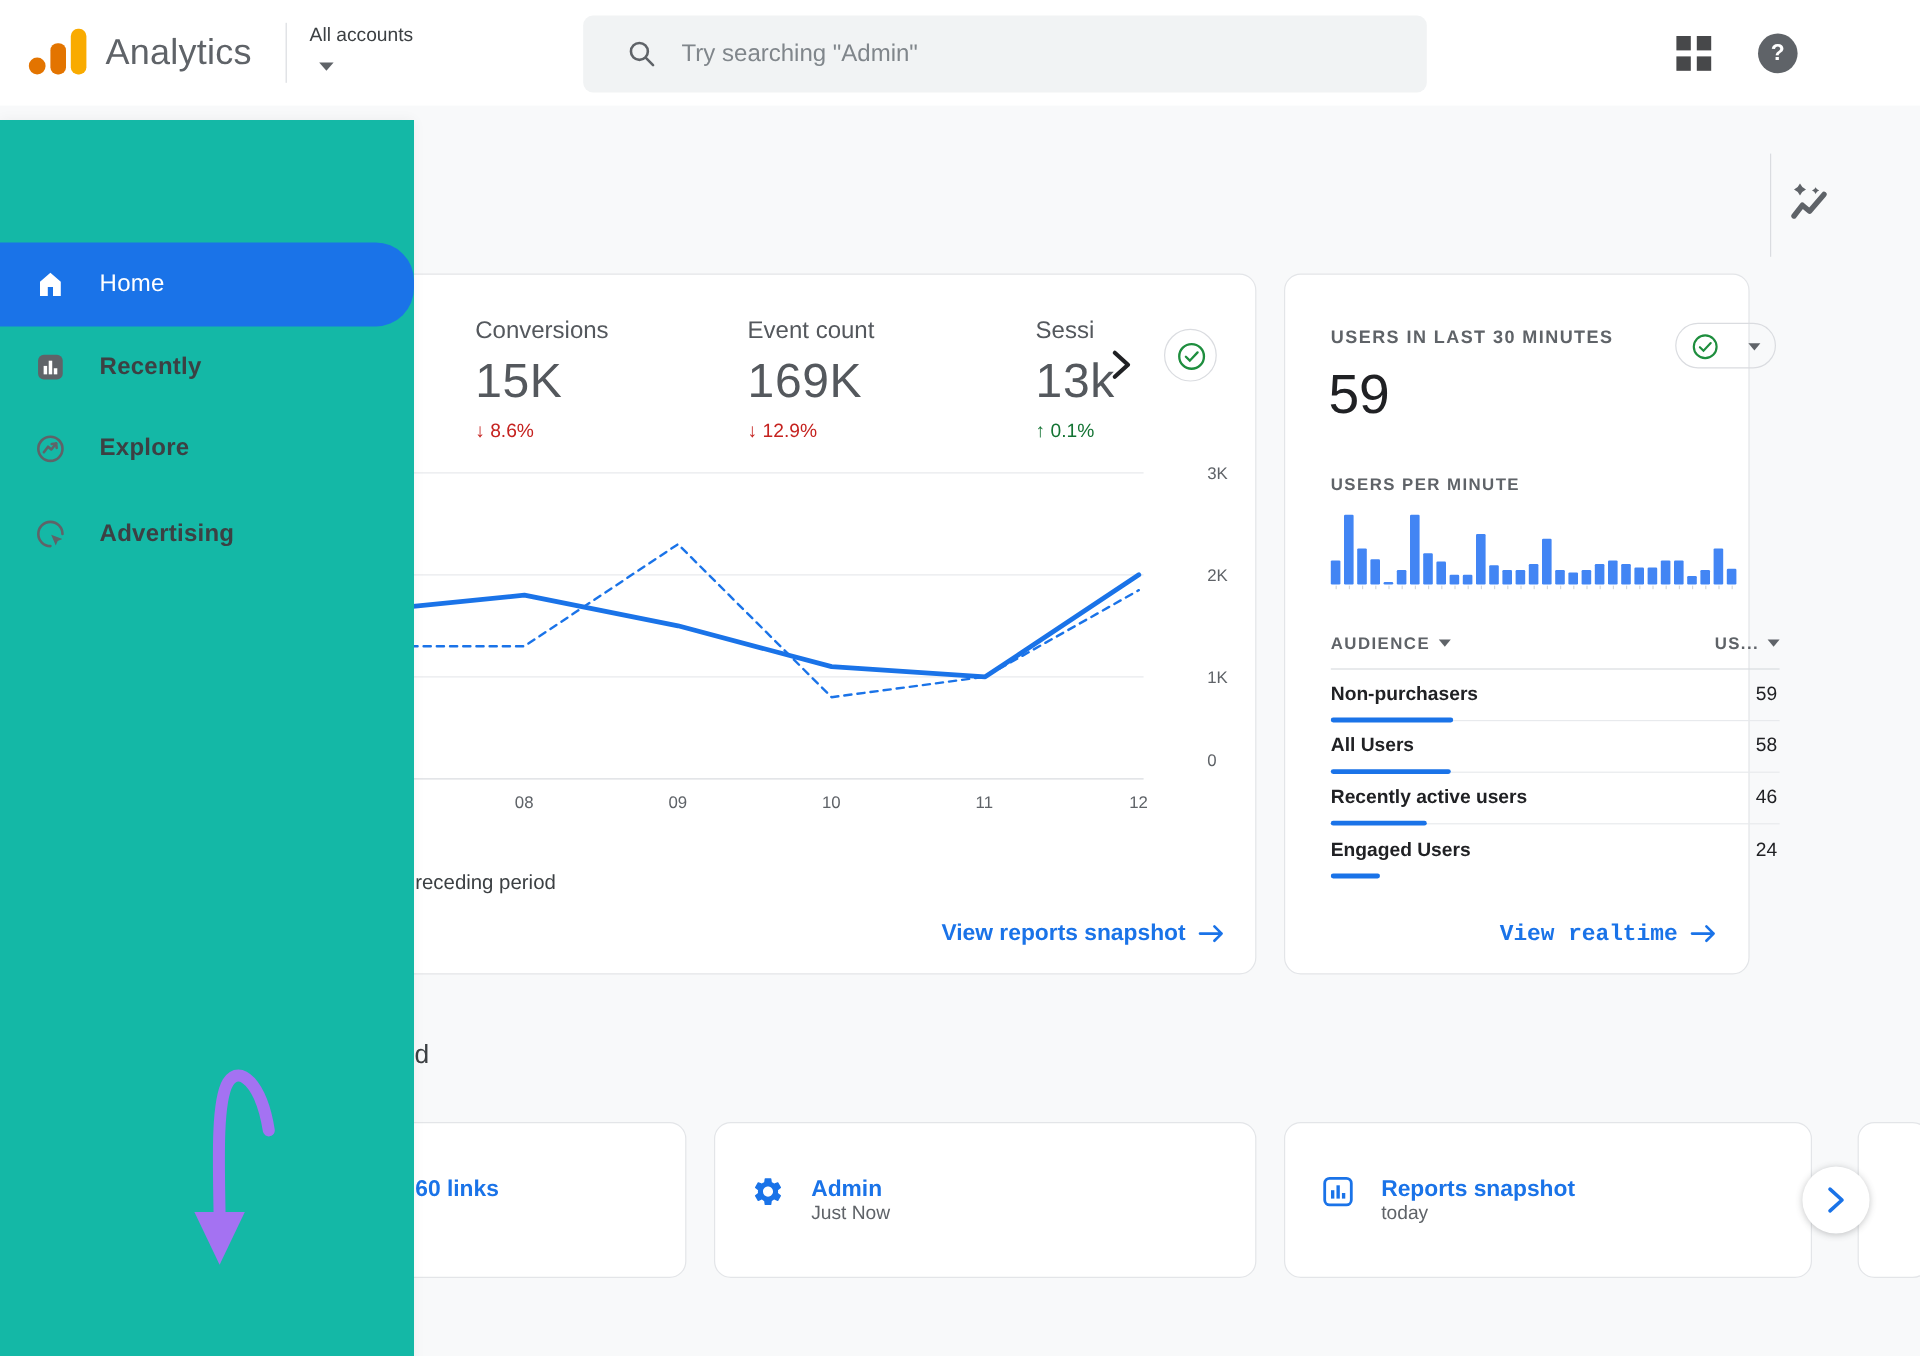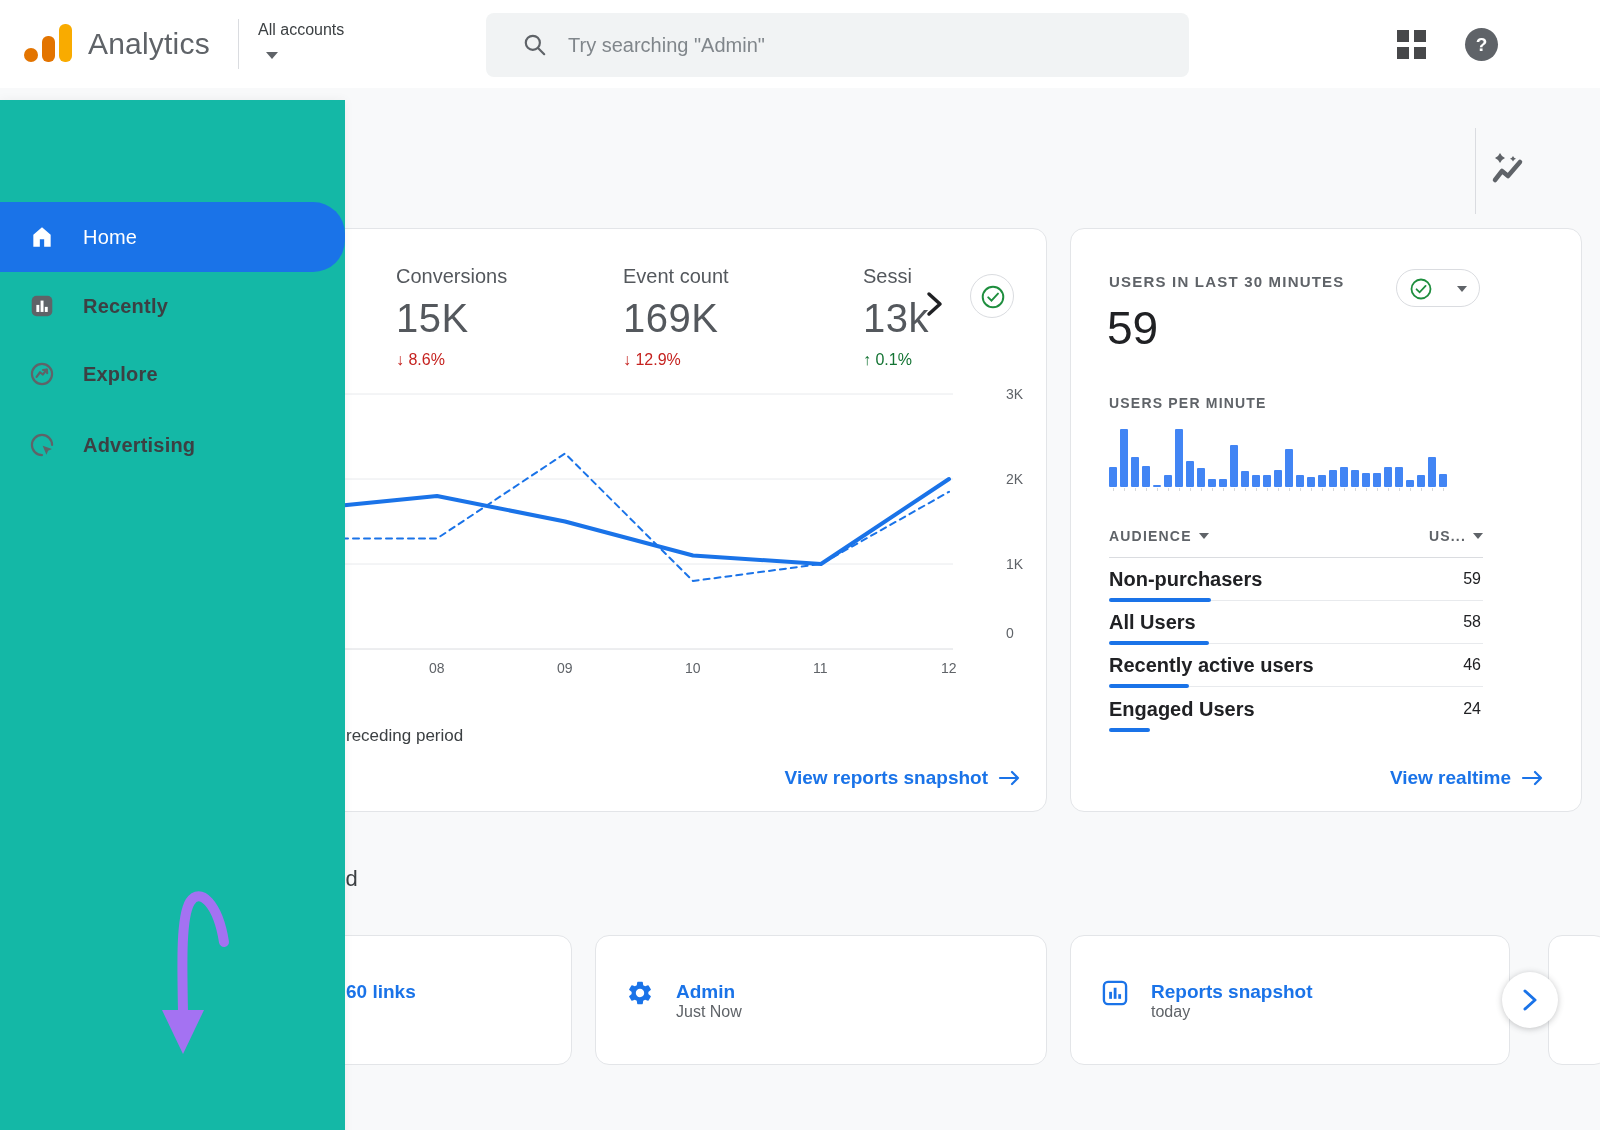--- a/index.html
+++ b/index.html
@@ -31,58 +31,58 @@
   #sidebar { position:absolute; left:0; top:100px; width:345px; height:1042px; background:#14b8a6; z-index:10; box-shadow:0 0 10px rgba(0,0,0,.05); }
   .nav-item { position:absolute; left:0; width:345px; height:64px; border-radius:0 32px 32px 0; cursor:pointer; }
   .nav-item .nicon { position:absolute; left:29px; top:50%; transform:translateY(-50%); width:26px; height:26px; }
   .nav-item .nlabel { position:absolute; left:83px; top:50%; transform:translateY(-50%); font-size:20px; font-weight:bold; color:#3c4043; letter-spacing:.2px; }
   .nav-item.active { background:#1a73e8; height:70px; }
   .nav-item.active .nlabel { color:#fff; font-weight:normal; }
 
   
   .card { position:absolute; background:#fff; border:1px solid #e3e5e8; border-radius:14px; z-index:1; }
   #overview-card { left:60px; top:228px; width:987px; height:584px; }
-  #realtime-card { left:1070px; top:228px; width:512px; height:584px; }
+  #realtime-card { left:1070px; top:228px; width:388px; height:584px; }
 
   
   .metric { position:absolute; top:36px; width:220px; }
   .metric .mlabel { font-size:20px; color:#54585d; }
   .metric .mvalue { margin-top:8px; font-size:40px; color:#54585d; letter-spacing:.5px; }
   .metric .mdelta { margin-top:10px; font-size:16px; }
   .mdelta.down { color:#c5221f; } .mdelta.up { color:#137333; }
   #metric-next { position:absolute; left:858px; top:60px; width:30px; height:30px; cursor:pointer; }
   #overview-check { position:absolute; left:909px; top:45px; width:44px; height:44px; border:1px solid #dadce0; border-radius:50%; background:#fff; cursor:pointer; }
   #overview-check svg { position:absolute; left:9px; top:9px; }
 
   #line-chart { position:absolute; left:0px; top:157px; }
   #footnote { position:absolute; left:285px; top:497px; font-size:17px; color:#3c4043; }
   .card-link { position:absolute; font-size:19px; font-weight:bold; color:#1a73e8; cursor:pointer; display:flex; align-items:center; gap:10px; }
   #reports-link { right:24px; top:538px; }
-  #realtime-link { right:36px; top:538px; }
+  #realtime-link { right:25px; top:538px;font-family:Liberation Mono, monospace; }
 
   
   .caps { color:#5f6368; letter-spacing:1.2px; font-weight:bold; }
   #rt-title { position:absolute; left:38px; top:44px; font-size:15px; }
   #rt-pill { position:absolute; left:325px; top:40px; width:84px; height:38px; border:1px solid #dadce0; border-radius:19px; cursor:pointer; }
   #rt-pill svg { position:absolute; left:12px; top:7px; }
   #rt-pill .caret { position:absolute; right:12px; top:16px; border-left-width:5px; border-right-width:5px; border-top-width:6px; }
   #rt-value { position:absolute; left:36px; top:72px; font-size:46px; color:#202124; }
   #rt-permin { position:absolute; left:38px; top:166px; font-size:14px; }
   #rt-bars { position:absolute; left:38px; top:200px; width:340px; height:58px; display:flex; align-items:flex-end; gap:3px; }
   #rt-bars .bar { width:8px; background:#4285f4; border-radius:1px; }
   #rt-ticks { position:absolute; left:38px; top:259px; width:340px; height:3px; display:flex; gap:3px; }
   #rt-ticks i { width:8px; height:3px; display:flex; justify-content:center; }
   #rt-ticks i b { width:1px; height:3px; background:#d5d7da; }
   #aud-header { position:absolute; left:38px; top:286px; width:374px; height:43px; border-bottom:1px solid #dadce0; font-size:14px; display:flex; justify-content:space-between; align-items:center; }
   #aud-header .hcell { display:flex; align-items:center; gap:7px; cursor:pointer; }
   #aud-header .caret { border-left-width:5px; border-right-width:5px; border-top-width:6px; }
   #aud-rows { position:absolute; left:38px; top:329px; width:374px; }
   .aud-row { position:relative; height:43px; border-bottom:1px solid #e8eaed; }
   .aud-row:last-child { border-bottom:none; }
-  .aud-row .alabel { position:absolute; left:0; top:50%; transform:translateY(-50%); font-size:20px; font-weight:bold; color:#202124; }
+  .aud-row .alabel { position:absolute; left:0; top:50%; transform:translateY(-50%); font-size:16px; font-weight:bold; color:#202124; }
   .aud-row .avalue { position:absolute; right:2px; top:50%; transform:translateY(-50%); font-size:16px; color:#202124; }
   .aud-row .abar { position:absolute; left:0; bottom:-2px; height:4px; background:#1a73e8; border-radius:2px; z-index:2; }
 
   
   #recent-heading { position:absolute; left:173px; top:866px; width:200px; font-size:22px; color:#3c4043; z-index:1; }
   .mini-card { position:absolute; top:935px; height:130px; background:#fff; border:1px solid #e3e5e8; border-radius:14px; z-index:1; }
   .mini-label { font-size:19px; font-weight:bold; color:#1a73e8; cursor:pointer; }
   .mini-sub { font-size:16px; color:#5f6368; }
   #card-links { left:60px; width:512px; }
   #card-links .mini-label { position:absolute; left:285px; top:45px; }

